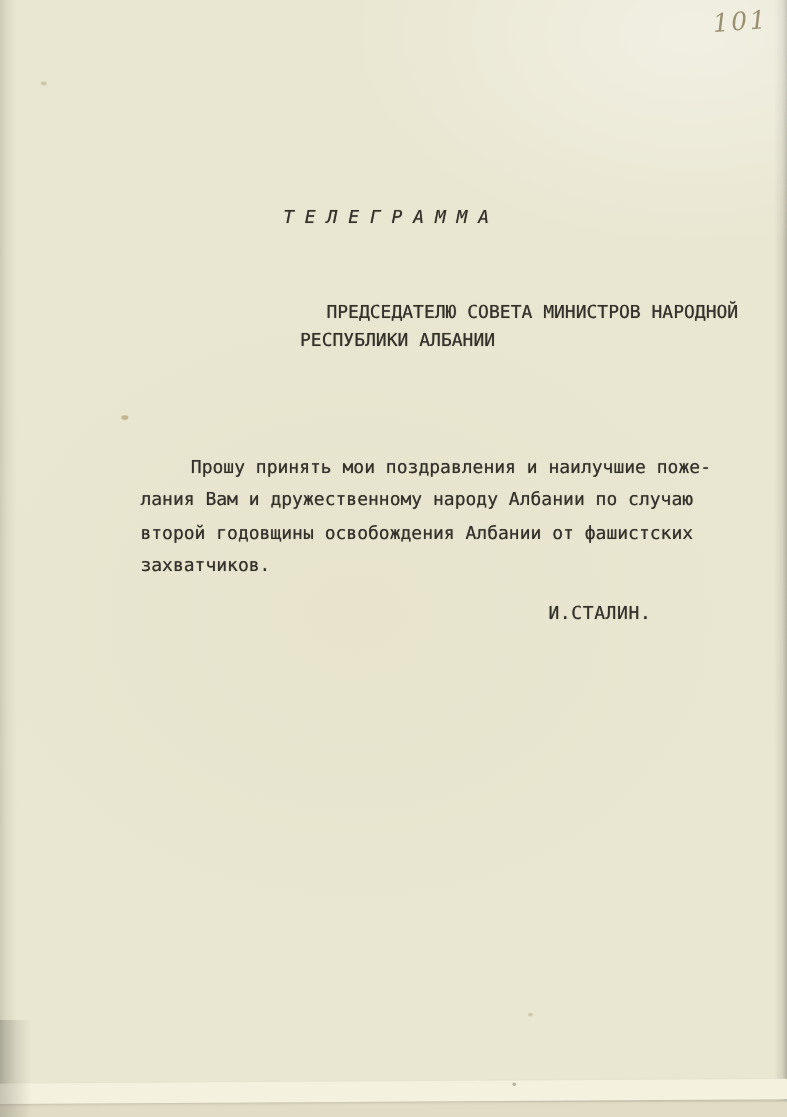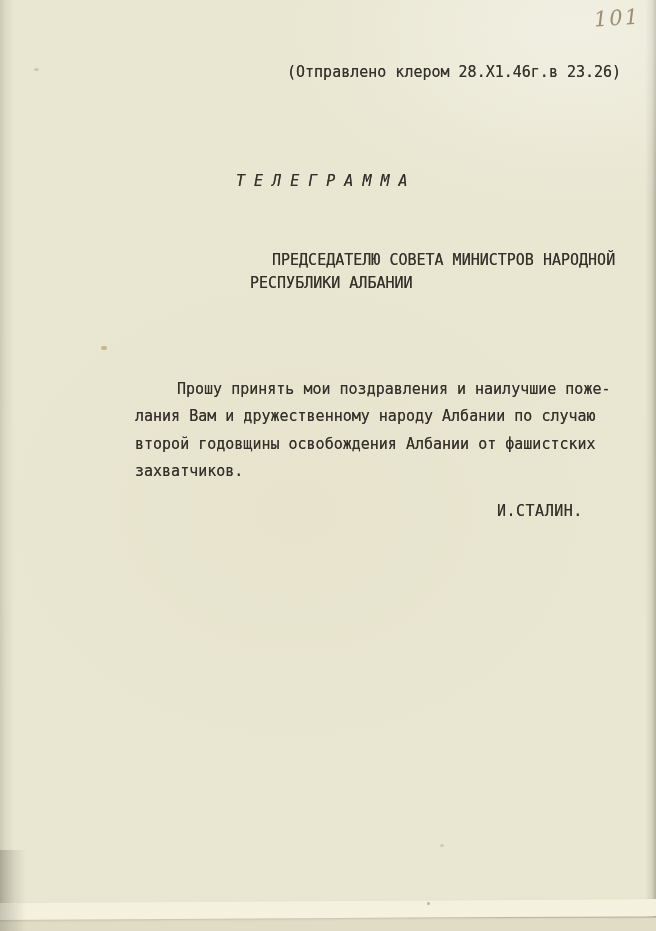--- a/index.html
+++ b/index.html
@@ -34,23 +34,22 @@
   .title         { left: 236px; top: 172px; font-style: italic; }
   .addr-1        { left: 178px; top: 228px; }
   .addr-2        { left: 240px; top: 251px; margin-left: 32px; }
   .addr-3        { left: 250px; top: 274px; }
   .destination   { left: 463px; top: 305px; letter-spacing: 5px; }
   .body-text {
     left: 117px; top: 376px; width: 492px;
     line-height: 27.4px;
     white-space: pre-line;
     text-indent: 42px;
-    margin-left: 18px;
   }
-  .signature     { left: 457px; top: 502px; letter-spacing: 0.5px; margin-left: 40px; }
+  .signature     { left: 457px; top: 502px; letter-spacing: 0.5px; }
   .certified     { left: 226px; top: 575px; }
   .page-number {
     position: absolute;
     left: 594px; top: 6px;
     font-family: "DejaVu Serif", serif;
     font-style: italic;
     font-size: 21px;
     letter-spacing: 2px;
     color: #9b8f72;
     transform: rotate(-4deg);
@@ -81,21 +80,20 @@
   .speck-c { left: 427px; top: 902px; width: 3px; height: 3px; background: rgba(110,105,90,0.45); }
   .speck-d { left: 440px; top: 844px; width: 4px; height: 3px; background: rgba(150,132,86,0.30); }
 </style>
 </head>
 <body>
 
 <div class="page">
 
   <div class="page-number">101</div>
 
-  <div class="typed sent-line">(Отправлено клером 28.Х1.46г.в 23.26)</div>
 
   <div class="typed title">Т Е Л Е Г Р А М М А</div>
 
   <div class="typed addr-2">ПРЕДСЕДАТЕЛЮ СОВЕТА МИНИСТРОВ НАРОДНОЙ</div>
   <div class="typed addr-3">РЕСПУБЛИКИ АЛБАНИИ</div>
 
 
   <div class="typed body-text">Прошу принять мои поздравления и наилучшие поже-
 лания Вам и дружественному народу Албании по случаю
 второй годовщины освобождения Албании от фашистских

